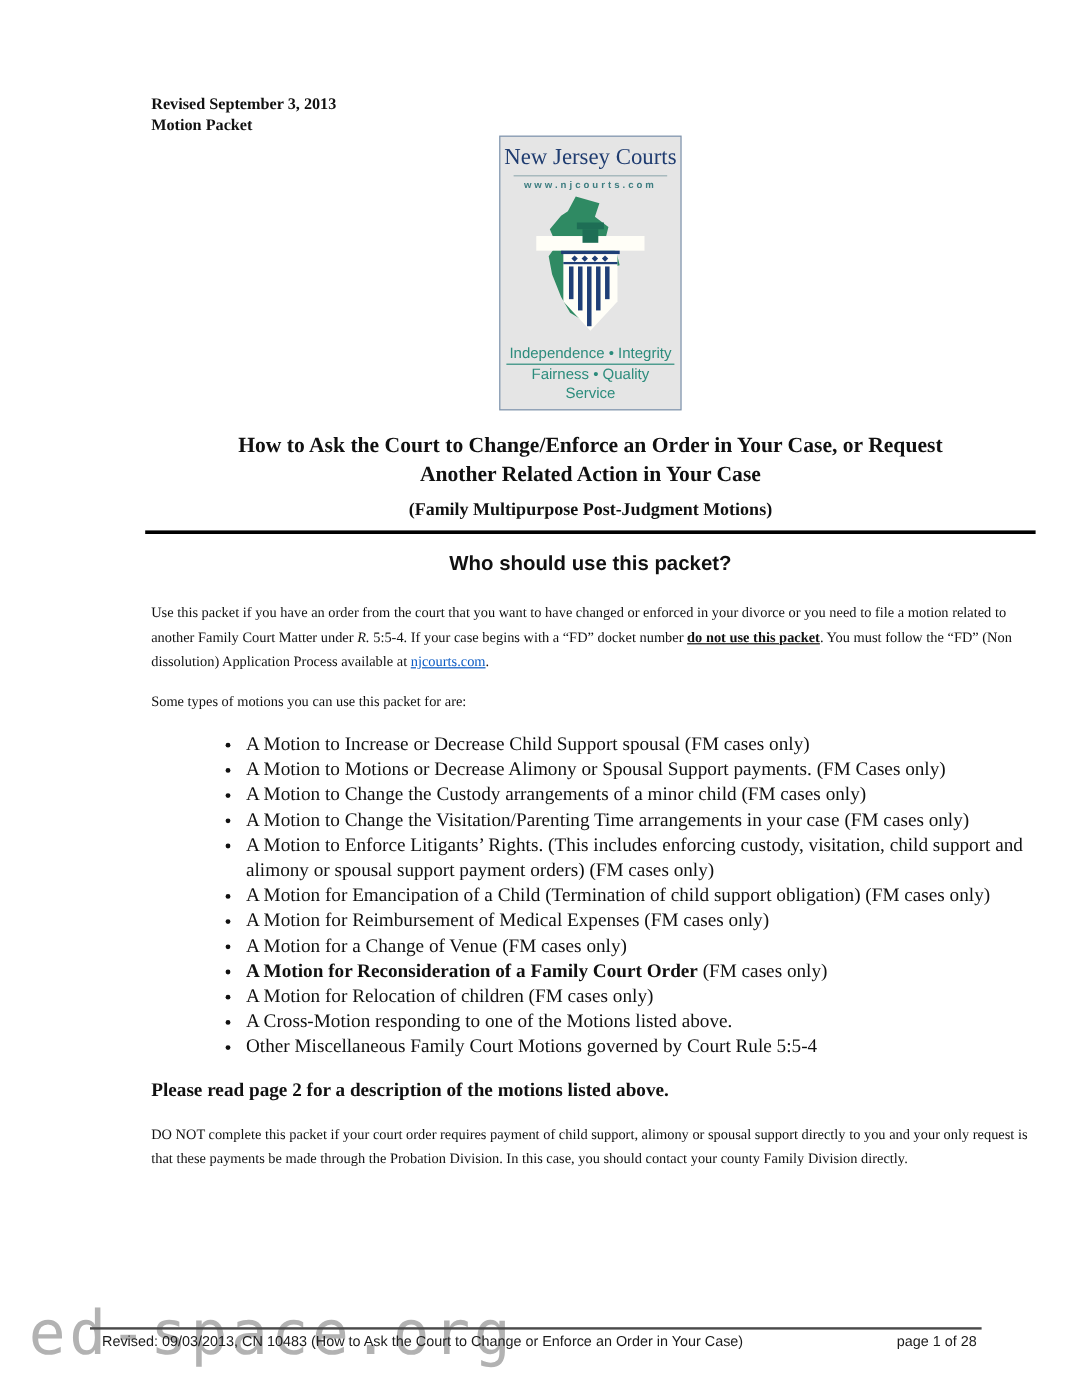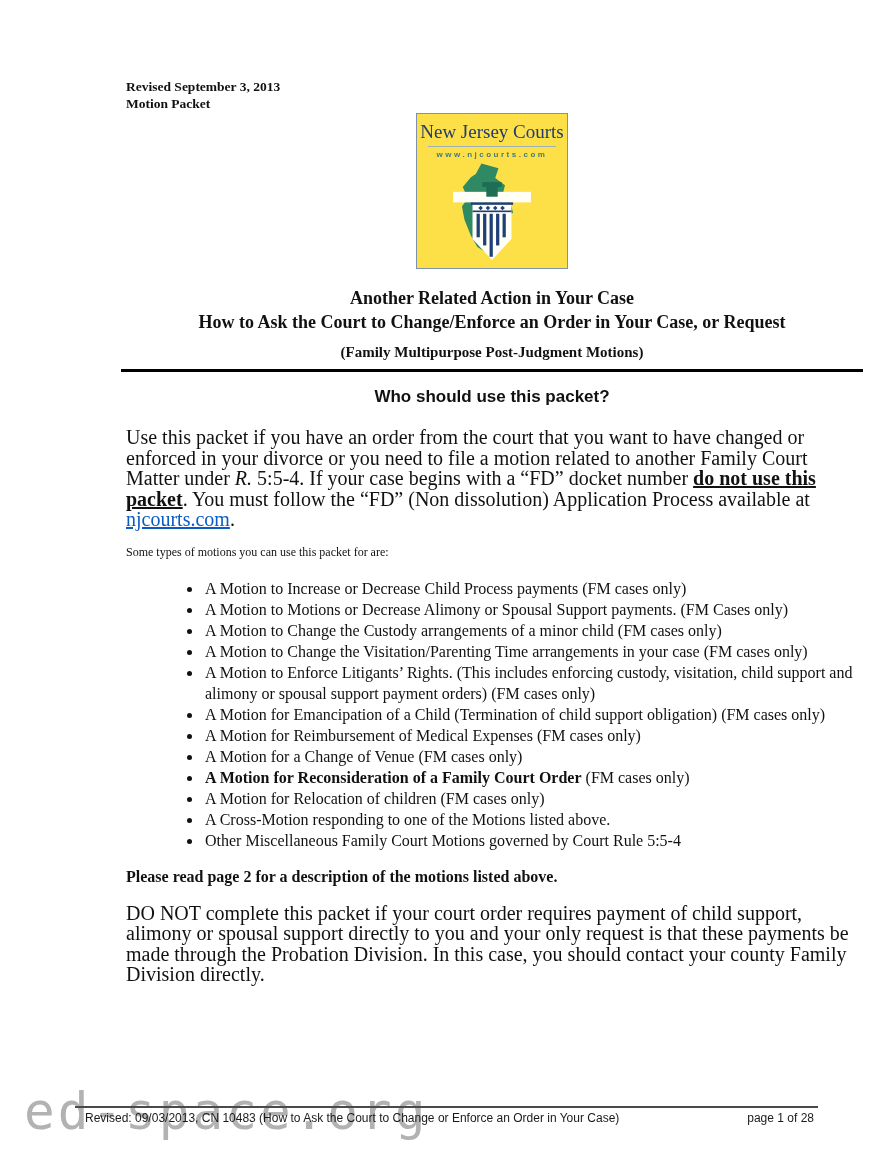--- a/index.html
+++ b/index.html
@@ -14,24 +14,24 @@
   }
   
   .rev-block{
     margin:78px 80px 0 80px;
     font-weight:bold;
     font-size:13.5px;
     line-height:17px;
   }
   
   .logo-box{
-    width:152px;height:156px;
+    width:152px;height:229px;
     margin:1px auto 0 auto;
     border:1px solid #7d93ad;
-    background:#fde047;
+    background:#e5e5e5;
     display:flex;flex-direction:column;align-items:center;
     box-sizing:border-box;
   }
   .logo-title{
     margin-top:7px;
     font-family:"Liberation Serif", serif;
     font-size:19px;
     color:#1f3c70;
     white-space:nowrap;
   }
@@ -71,21 +71,21 @@
   }
   .section-heading{
     margin:15px 0 0 0;
     text-align:center;
     font-family:"Liberation Sans", sans-serif;
     font-size:17px;font-weight:bold;
   }
   
   .body-p{
     margin:20px 80px 0 80px;
-    font-size:20px;line-height:20.5px;
+    font-size:12px;line-height:20.5px;
     text-align:left;
   }
   .body-p .italic{font-style:italic;}
   .body-p .bold-underline{font-weight:bold;text-decoration:underline;}
   .link{color:#0b5bc4;text-decoration:underline;cursor:pointer;}
   .motions-intro{margin:15px 80px 0 80px;font-size:12px;}
   ul.motion-list{
     margin:18px 80px 0 80px;
     padding-left:77px;
     font-size:16px;line-height:21px;
@@ -138,39 +138,43 @@
       <rect x="63" y="56" width="4" height="4" fill="#1f3f77" transform="rotate(45 65 58)"></rect>
       <rect x="72" y="56" width="4" height="4" fill="#1f3f77" transform="rotate(45 74 58)"></rect>
       <rect x="81" y="56" width="4" height="4" fill="#1f3f77" transform="rotate(45 83 58)"></rect>
       <rect x="46" y="61" width="48" height="2" fill="#1f3f77"></rect>
       <rect x="51" y="65" width="4" height="29" fill="#1f3f77"></rect>
       <rect x="59" y="65" width="4" height="39" fill="#1f3f77"></rect>
       <rect x="67" y="65" width="4" height="53" fill="#1f3f77"></rect>
       <rect x="75" y="65" width="4" height="39" fill="#1f3f77"></rect>
       <rect x="83" y="65" width="4" height="29" fill="#1f3f77"></rect>
     </svg>
+    <div class="logo-motto">
+      <div class="m1">Independence • Integrity</div>
+      <div class="m2">Fairness • Quality Service</div>
+    </div>
   </div>
 
   <h1 class="doc-title">
+    <span>How to Ask the Court to Change/Enforce an Order in Your Case, or Request</span>
     <span>Another Related Action in Your Case</span>
-    <span>How to Ask the Court to Change/Enforce an Order in Your Case, or Request</span>
   </h1>
 
   <div class="doc-subtitle">(Family Multipurpose Post-Judgment Motions)</div>
 
   <hr class="thick-rule">
 
   <h2 class="section-heading">Who should use this packet?</h2>
 
   <p class="body-p" id="intro-p"><span>Use this packet if you have an order from the court that you want to have changed or enforced in your divorce or you need to file a motion related to another Family Court Matter under </span><span class="italic">R.</span><span> 5:5-4. If your case begins with a “FD” docket number </span><span class="bold-underline">do not use this packet</span><span>. You must follow the “FD” (Non dissolution) Application Process available at </span><a class="link">njcourts.com</a><span>.</span></p>
 
   <p class="motions-intro">Some types of motions you can use this packet for are:</p>
 
   <ul class="motion-list" id="bullet-list">
-      <li>A Motion to Increase or Decrease Child Process payments (FM cases only)</li>
+      <li>A Motion to Increase or Decrease Child Support spousal (FM cases only)</li>
       <li>A Motion to Motions or Decrease Alimony or Spousal Support payments. (FM Cases only)</li>
       <li>A Motion to Change the Custody arrangements of a minor child (FM cases only)</li>
       <li>A Motion to Change the Visitation/Parenting Time arrangements in your case (FM cases only)</li>
       <li>A Motion to Enforce Litigants’ Rights. (This includes enforcing custody, visitation, child support and alimony or spousal support payment orders) (FM cases only)</li>
       <li>A Motion for Emancipation of a Child (Termination of child support obligation) (FM cases only)</li>
       <li>A Motion for Reimbursement of Medical Expenses (FM cases only)</li>
       <li>A Motion for a Change of Venue (FM cases only)</li>
       <li><b>A Motion for Reconsideration of a Family Court Order</b> (FM cases only)</li>
       <li>A Motion for Relocation of children (FM cases only)</li>
       <li>A Cross-Motion responding to one of the Motions listed above.</li>

